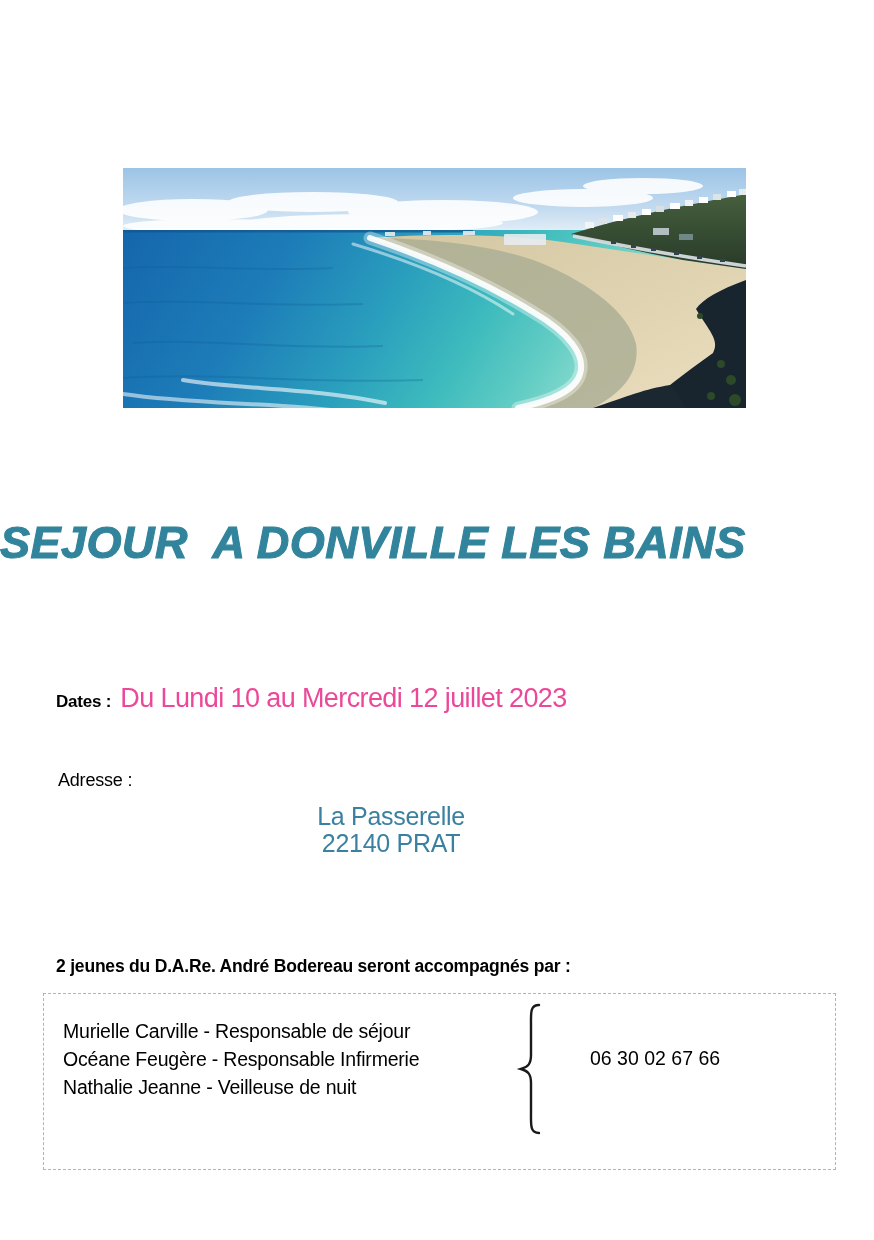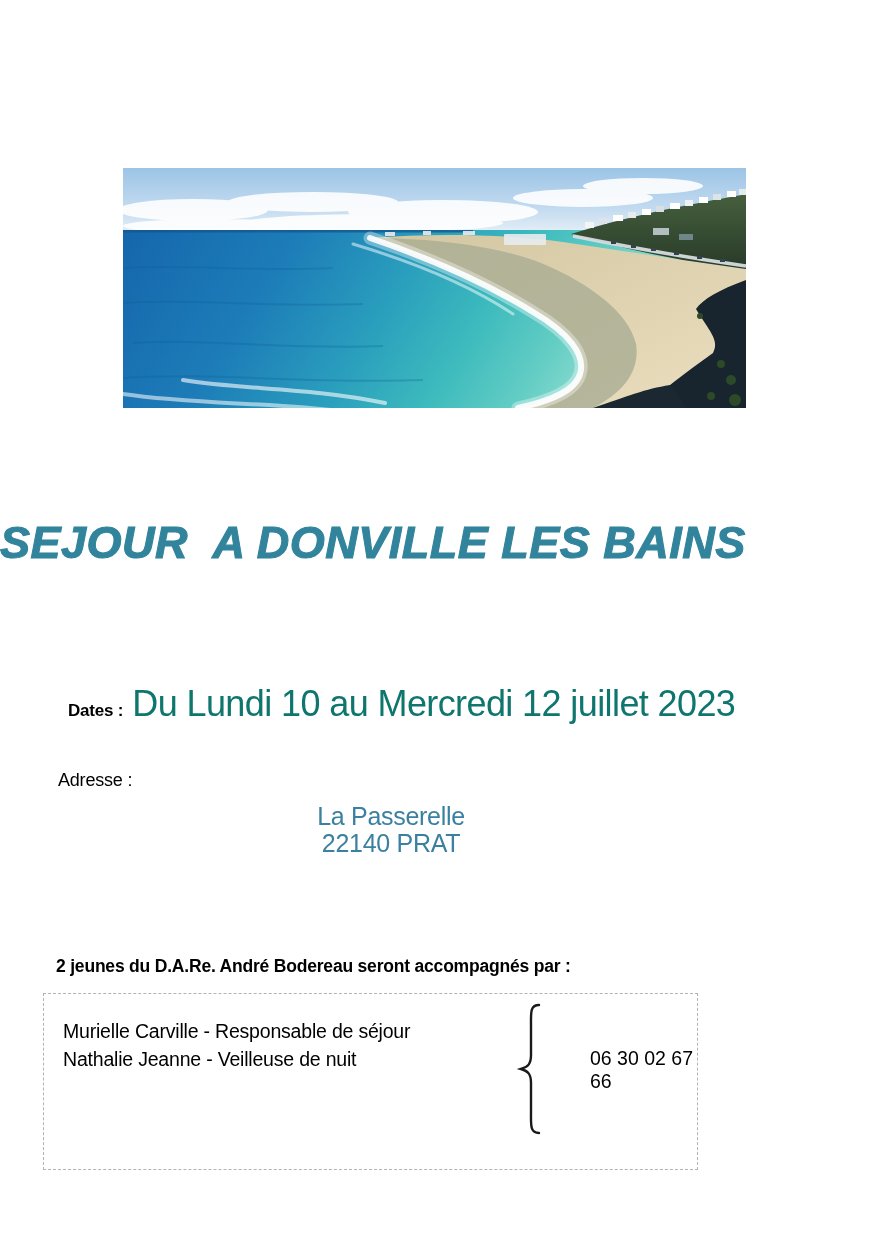--- a/index.html
+++ b/index.html
@@ -34,45 +34,45 @@
   .subtitle{
     position:absolute;left:0;top:577px;width:874px;
     text-align:center;
     font-size:33px;line-height:42px;
     font-weight:700;font-style:italic;
     color:var(--subtitle-color);
     -webkit-text-stroke:0.8px currentColor;
   }
   .dates-row{
     position:absolute;left:56px;top:683px;
-    display:flex;align-items:baseline;gap:9px;margin-left:12px;
+    display:flex;align-items:baseline;gap:9px;
   }
   .small-bold-label{
     font-size:17px;font-weight:700;color:#000;letter-spacing:-0.2px;
   }
   .dates-value{
-    font-size:36px;color:#0f766e;letter-spacing:-0.6px;text-align:center;
+    font-size:27px;color:#ec4899;letter-spacing:-0.6px;text-align:center;
   }
   .address-label{
     position:absolute;left:58px;top:770px;
     font-size:18px;font-weight:400;letter-spacing:-0.2px;
   }
   .address-block{
     position:absolute;left:0;top:803px;width:782px;
     text-align:center;
     font-size:25px;line-height:27px;
     color:var(--address-color);
     letter-spacing:-0.3px;
   }
   .staff-intro{
     position:absolute;left:56px;top:956px;
     font-size:17.5px;font-weight:700;letter-spacing:-0.2px;
   }
   .staff-box{
-    position:absolute;left:43px;top:993px;width:655px;height:177px;
+    position:absolute;left:43px;top:993px;width:793px;height:177px;
     border:1px dashed #b3b3b3;
     box-sizing:border-box;
   }
   .staff-names{
     position:absolute;left:19px;top:23px;
     font-size:19.5px;line-height:28px;letter-spacing:-0.2px;
   }
   .staff-names div{white-space:pre;}
   .brace{
     position:absolute;left:472px;top:8px;width:28px;height:134px;
@@ -211,20 +211,21 @@
   <div class="address-block">
     <div>La Passerelle</div>
     <div>22140 PRAT</div>
   </div>
 
   <div class="staff-intro">2 jeunes du D.A.Re. André Bodereau seront accompagnés par :</div>
 
   <div class="staff-box">
     <div class="staff-names">
       <div>Murielle Carville - Responsable de séjour</div>
+      <div>Océane Feugère - Responsable Infirmerie</div>
       <div>Nathalie Jeanne - Veilleuse de nuit</div>
     </div>
     <div class="brace">
       <svg viewBox="0 0 28 134" width="28" height="134">
         <path d="M23,3 C14,3 15,11 15,23 L15,53 C15,62 12,65 5,67
                  C12,69 15,72 15,81 L15,111 C15,123 14,131 23,131" fill="none" stroke="#1a1a1a" stroke-width="2.4" stroke-linecap="round"></path>
       </svg>
     </div>
     <div class="phone">06 30 02 67 66</div>
   </div>

